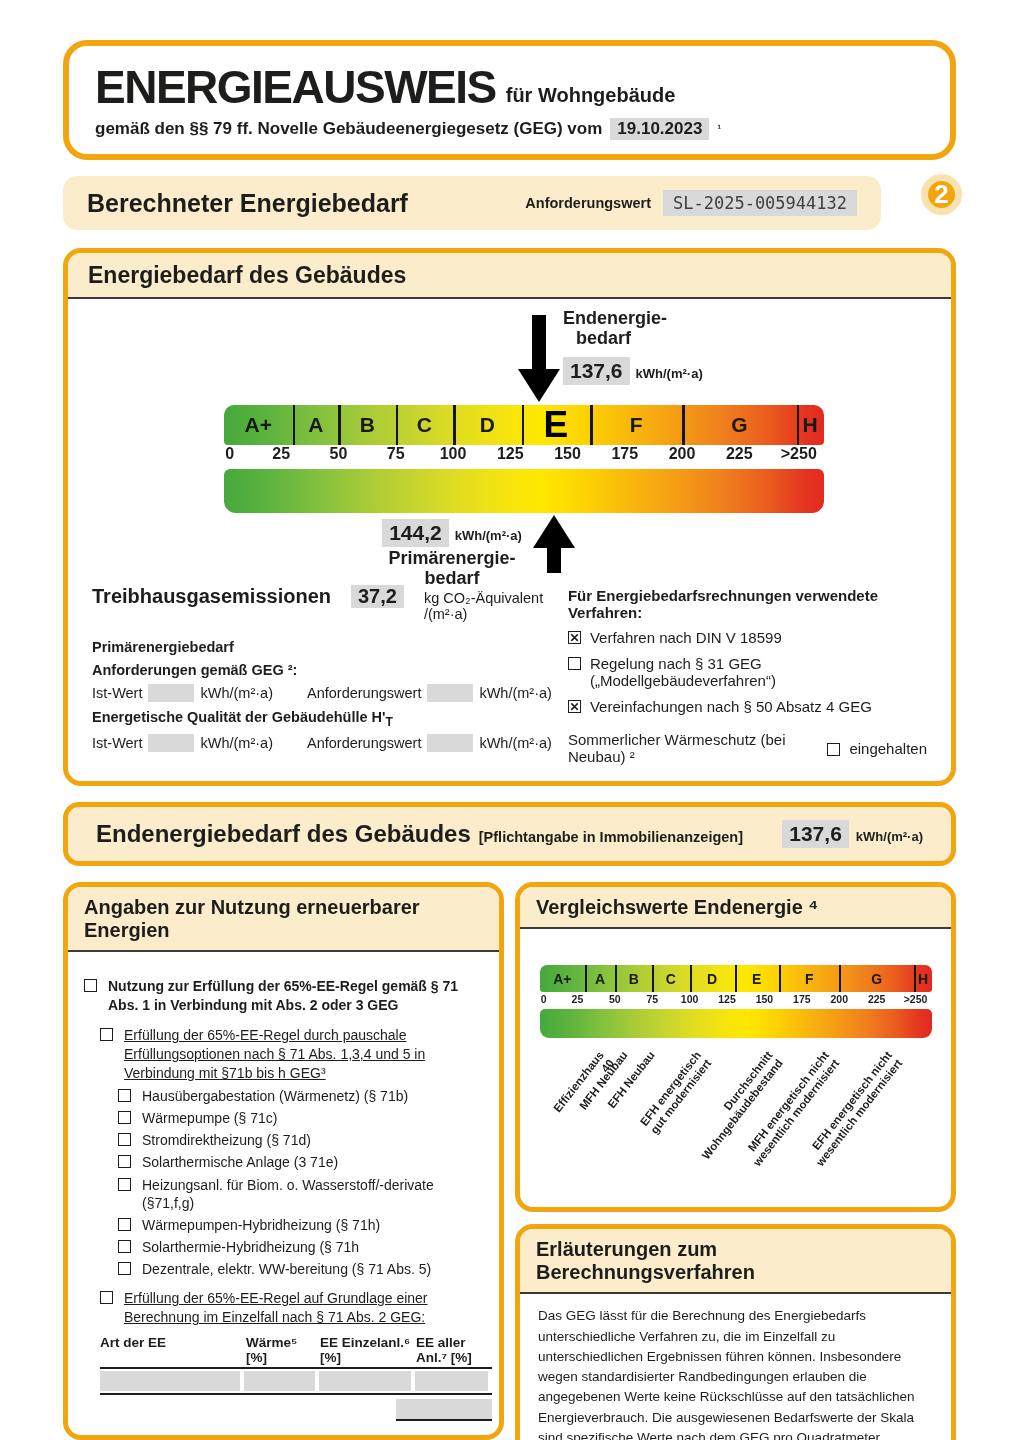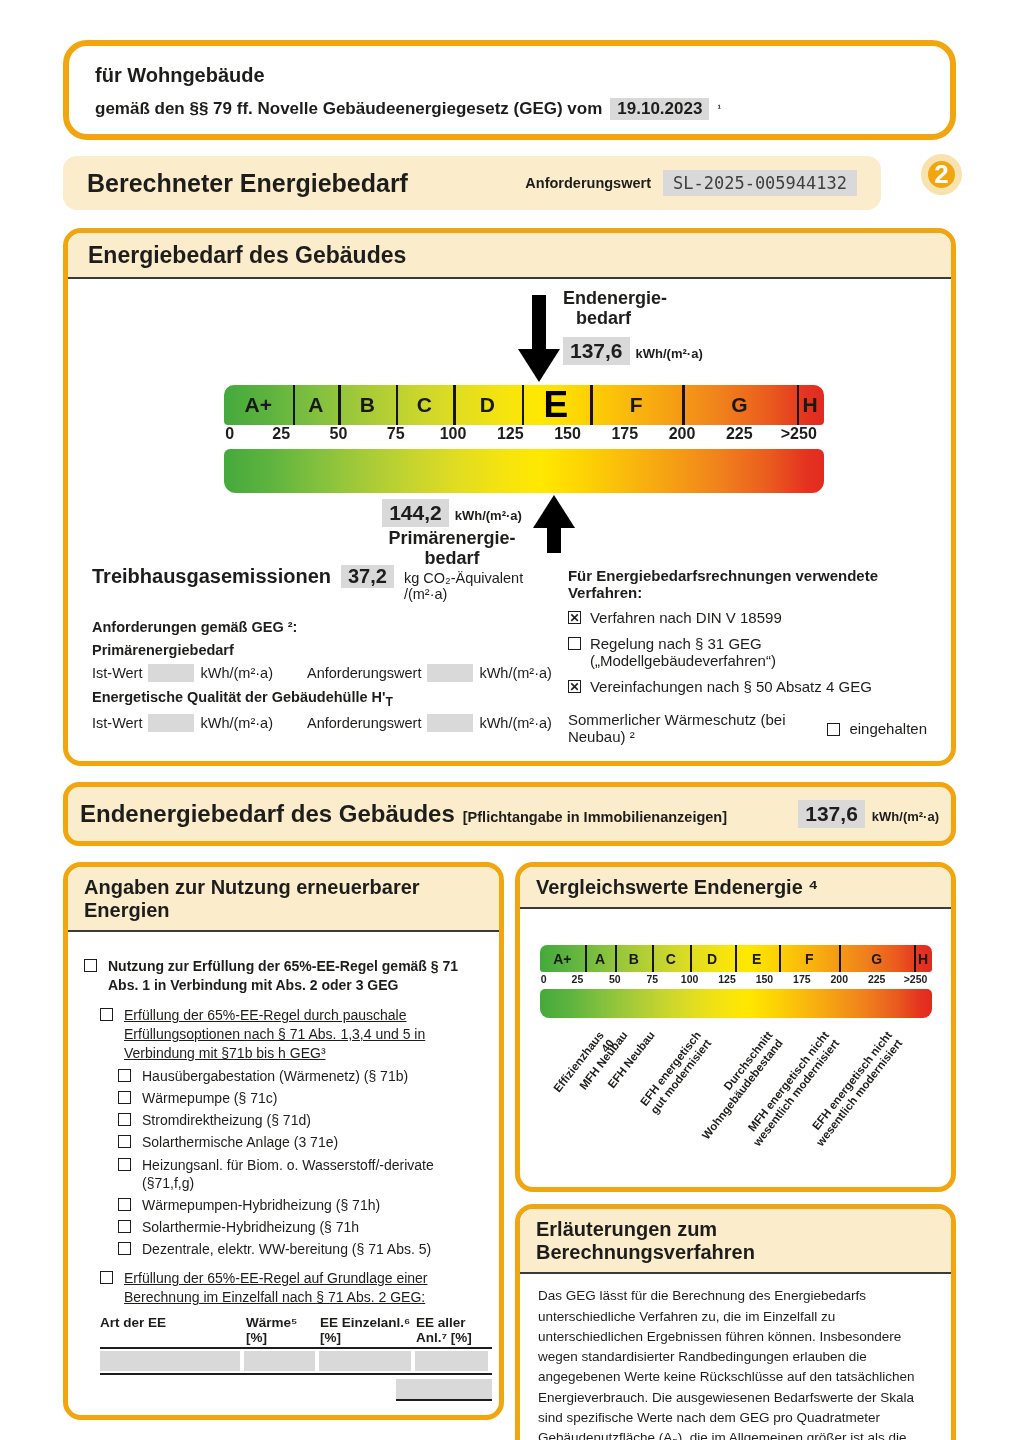--- a/index.html
+++ b/index.html
@@ -66,38 +66,38 @@
   .unit{font-size:13px;font-weight:700;}
   .end-value{position:absolute;left:56.5%;top:44px;}
   .primary-block{position:absolute;left:18%;top:206px;width:40%;text-align:center;}
   .primary-block .val-row{justify-content:center;}
   .primary-label{font-size:18px;font-weight:700;line-height:1.1;margin-top:2px;}
 
   
   .lower-cols{display:flex;margin-top:6px;}
   .lc-left{width:57%;}
   .lc-right{width:43%;padding-top:2px;}
-  .ghg-row{display:flex;align-items:baseline;gap:10px;}
+  .ghg-row{display:flex;align-items:baseline;gap:20px;}
   .ghg-label{font-size:20px;font-weight:700;}
   .ghg-val{background:var(--gray);font-size:20px;font-weight:700;padding:0 7px;}
   .ghg-unit{font-size:14.5px;}
   .req-block{margin-top:14px;font-size:14.5px;line-height:1.6;}
   .bold{font-weight:700;}
   .chip-empty{width:46px;height:18px;background:var(--gray);display:inline-block;vertical-align:-4px;margin:0 6px;}
   .req-row{white-space:nowrap;}
   .req-row .gap{display:inline-block;width:34px;}
   .methods-title{font-size:15px;font-weight:700;margin-bottom:8px;}
   .m-item{display:flex;align-items:flex-start;gap:9px;font-size:15px;margin-bottom:9px;}
   .cb{width:13px;height:13px;border:1.7px solid var(--ink);display:inline-flex;align-items:center;justify-content:center;
       font-size:12px;line-height:1;font-weight:700;flex:none;margin-top:2px;background:#fff;}
   .summer-row{display:flex;align-items:center;gap:9px;font-size:15px;margin-top:16px;}
 
   
   .endband{margin-top:16px;border:5px solid var(--orange);border-radius:16px;background:var(--cream);
-    display:flex;align-items:center;padding:13px 12px;}
+    display:flex;align-items:center;padding:13px 28px;}
   .endband-title{font-size:24px;font-weight:700;}
   .endband-bracket{font-size:14.5px;font-weight:700;margin-left:8px;padding-top:6px;}
   .endband-right{margin-left:auto;display:flex;align-items:baseline;gap:7px;}
 
   
   .cols{display:flex;gap:11px;margin-top:16px;align-items:stretch;}
   .col-left{width:441px;}
   .col-right{width:441px;display:flex;flex-direction:column;gap:12px;}
   .col-left .panel{margin-top:0;min-height:546px;}
   .col-right .panel{margin-top:0;}
@@ -136,20 +136,21 @@
   
   .exp-body{padding:12px 18px 16px;font-size:13.5px;line-height:1.5;}
 </style>
 </head>
 <body>
 
 <div class="sheet">
 
   <div class="header-box">
     <div class="title-row">
+      <span class="main-title">ENERGIEAUSWEIS</span>
       <span class="title-suffix">für Wohngebäude</span>
     </div>
     <div class="law-line">
       <span>gemäß den §§ 79 ff. Novelle Gebäudeenergiegesetz (GEG) vom</span>
       <span class="chip">19.10.2023</span>
       <span class="sup">¹</span>
     </div>
   </div>
 
   <div class="calc-row">
@@ -232,22 +233,22 @@
       </div>
 
       <div class="lower-cols">
         <div class="lc-left">
           <div class="ghg-row">
             <span class="ghg-label">Treibhausgasemissionen</span>
             <span class="ghg-val">37,2</span>
             <span class="ghg-unit">kg CO₂-Äquivalent /(m²·a)</span>
           </div>
           <div class="req-block">
+            <div class="bold">Primärenergiebedarf</div>
             <div class="bold">Anforderungen gemäß GEG ²:</div>
-            <div class="bold">Primärenergiebedarf</div>
             <div class="req-row">
               <span>Ist-Wert</span><span class="chip-empty"></span><span>kWh/(m²·a)</span><span class="gap"></span><span>Anforderungswert</span><span class="chip-empty"></span><span>kWh/(m²·a)</span>
             </div>
             <div class="bold">
               <span>Energetische Qualität der Gebäudehülle H'</span><sub>T</sub>
             </div>
             <div class="req-row">
               <span>Ist-Wert</span><span class="chip-empty"></span><span>kWh/(m²·a)</span><span class="gap"></span><span>Anforderungswert</span><span class="chip-empty"></span><span>kWh/(m²·a)</span>
             </div>
           </div>

